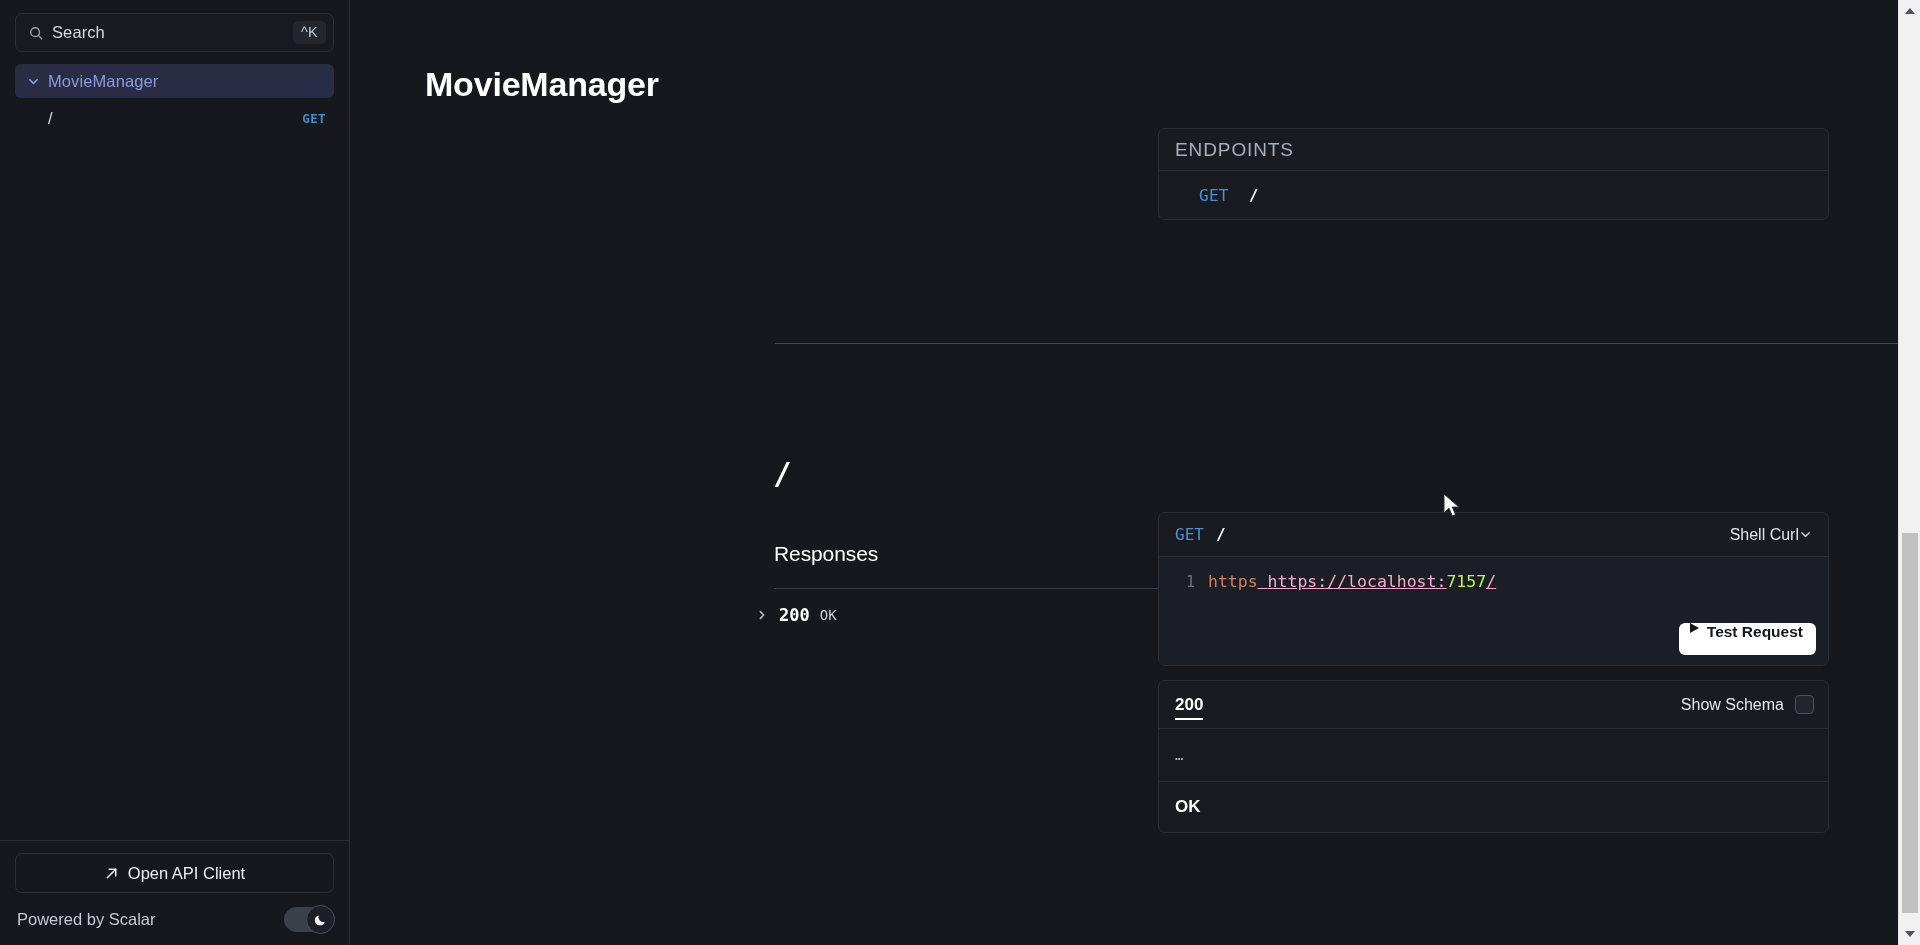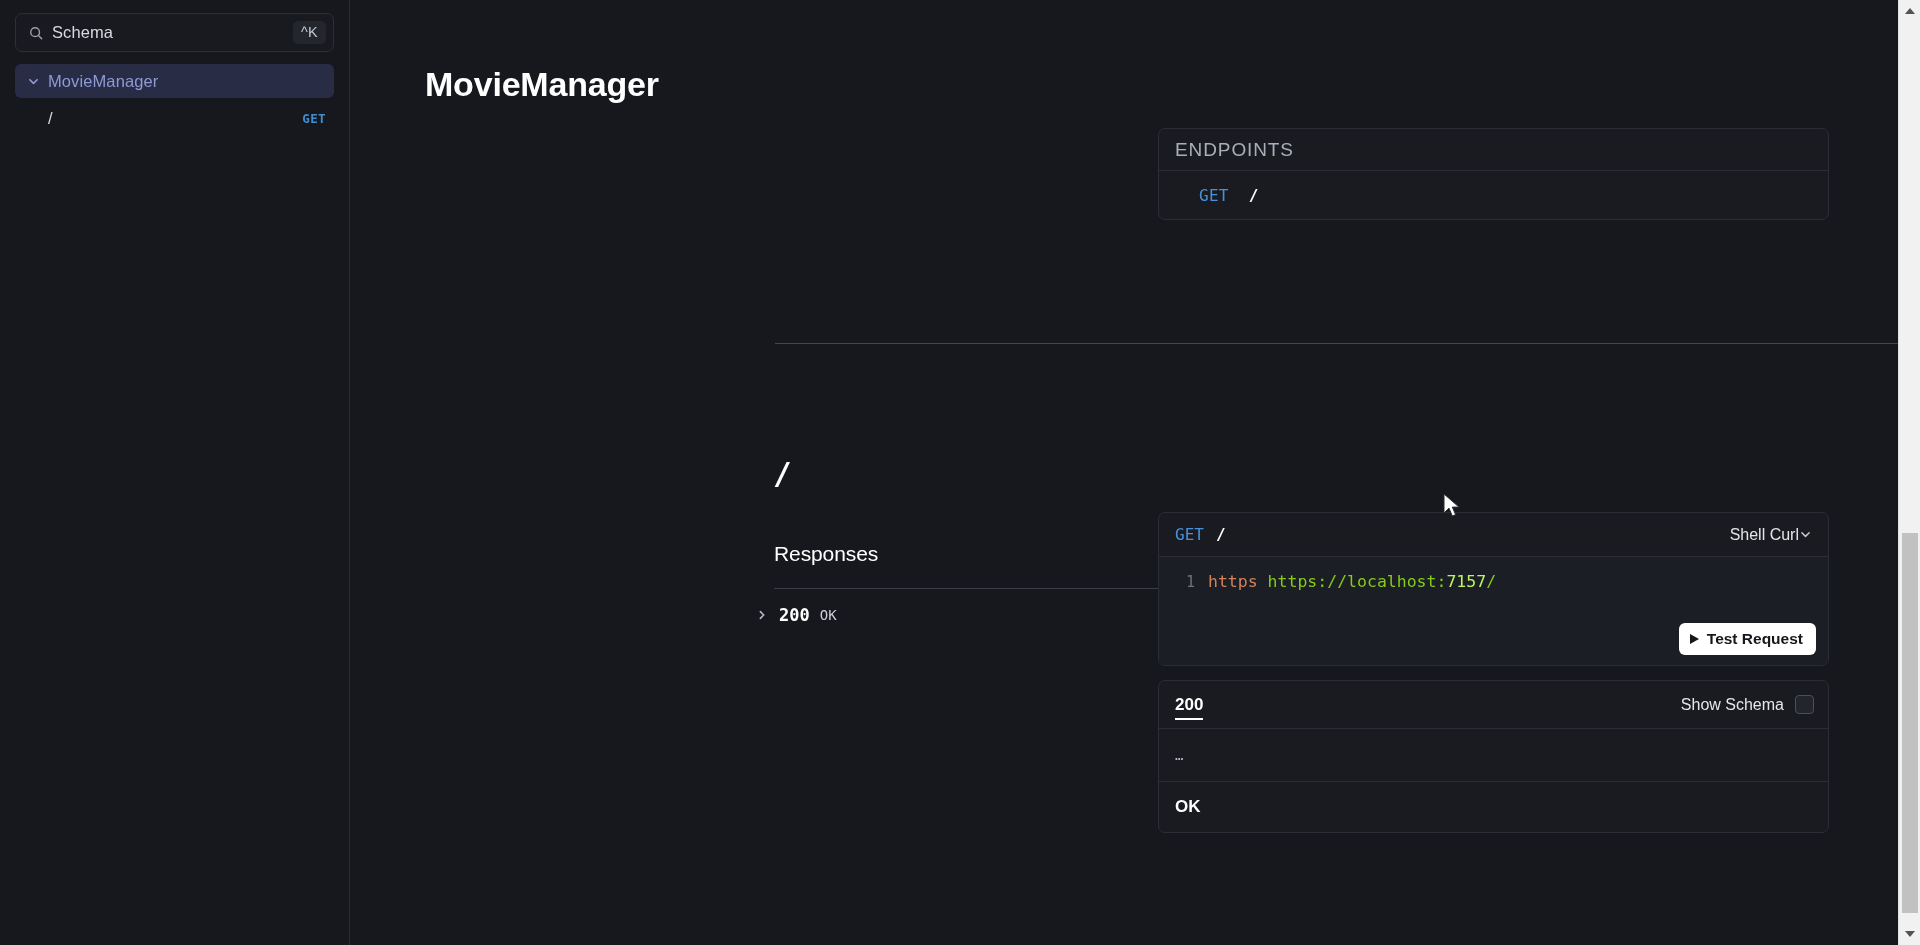--- a/index.html
+++ b/index.html
@@ -360,21 +360,21 @@
   }
   .ln {
     width: 20px;
     flex: 0 0 20px;
     color: #6d727c;
     text-align: right;
     margin-right: 13px;
     font-size: 15px;
   }
   .tok-cmd { color: #d4825a; }
-  .tok-plain { color: #84cc16; }
+  .tok-plain { color: #f9a8d4; text-decoration: underline; }
   .tok-num { color: #bef264; }
 
   .code-foot {
     height: 52px;
     background: #1b1e24;
     display: flex;
     align-items: center;
     justify-content: flex-end;
     padding: 0 12px;
   }
@@ -382,21 +382,21 @@
     background: #ffffff;
     color: #15171c;
     border: none;
     border-radius: 6px;
     height: 32px;
     padding: 0 13px 0 11px;
     font-family: "Liberation Sans", sans-serif;
     font-size: 15.5px;
     font-weight: bold;
     display: flex;
-    align-items: center;
+    align-items: flex-start;
     gap: 8px;
     cursor: pointer;
   }
   .play-tri {
     width: 0; height: 0;
     border-left: 9px solid #15171c;
     border-top: 5.5px solid transparent;
     border-bottom: 5.5px solid transparent;
   }
 
@@ -531,41 +531,63 @@
   <aside class="sidebar">
 
     <div class="search-wrap">
       <div class="search-box">
         <span class="search-icon">
           <svg viewBox="0 0 16 16" fill="none" stroke="currentColor" stroke-width="1.6">
             <circle cx="7" cy="7" r="5"></circle>
             <line x1="10.8" y1="10.8" x2="14.5" y2="14.5" stroke-linecap="round"></line>
           </svg>
         </span>
-        <span class="search-label">Schema</span>
+        <span class="search-label">Search</span>
         <span class="search-kbd">^K</span>
       </div>
     </div>
 
     <nav class="nav">
       <div class="nav-group-row">
         <span class="chev">
           <svg viewBox="0 0 16 16" fill="none" stroke="currentColor" stroke-width="2" stroke-linecap="round" stroke-linejoin="round">
             <polyline points="3.5,5.8 8,10.3 12.5,5.8"></polyline>
           </svg>
         </span>
         <span class="nav-group-label">MovieManager</span>
       </div>
 
       <div class="nav-item-row">
         <span class="nav-item-path">/</span>
         <span class="nav-item-method">GET</span>
       </div>
     </nav>
 
+    <div class="sidebar-footer">
+      <button class="api-client-btn">
+        <span class="arrow-ne">
+          <svg viewBox="0 0 16 16" fill="none" stroke="currentColor" stroke-width="1.7" stroke-linecap="round" stroke-linejoin="round">
+            <line x1="3.5" y1="12.5" x2="12.5" y2="3.5"></line>
+            <polyline points="5.5,3.5 12.5,3.5 12.5,10.5"></polyline>
+          </svg>
+        </span>
+        <span>Open API Client</span>
+      </button>
+
+      <div class="powered-row">
+        <span class="powered-text">Powered by Scalar</span>
+        <div class="theme-toggle">
+          <div class="theme-knob">
+            <svg viewBox="0 0 16 16" fill="currentColor">
+              <path d="M12.6 10.3A5.2 5.2 0 0 1 6.1 3.6a5.4 5.4 0 1 0 6.5 6.7z"></path>
+            </svg>
+          </div>
+        </div>
+      </div>
+    </div>
   </aside>
 
   <main class="main">
     <div class="main-inner">
 
       <h1 class="doc-title">MovieManager</h1>
 
       <section class="endpoints-card">
         <div class="endpoints-head">ENDPOINTS</div>
         <div class="endpoint-row">

